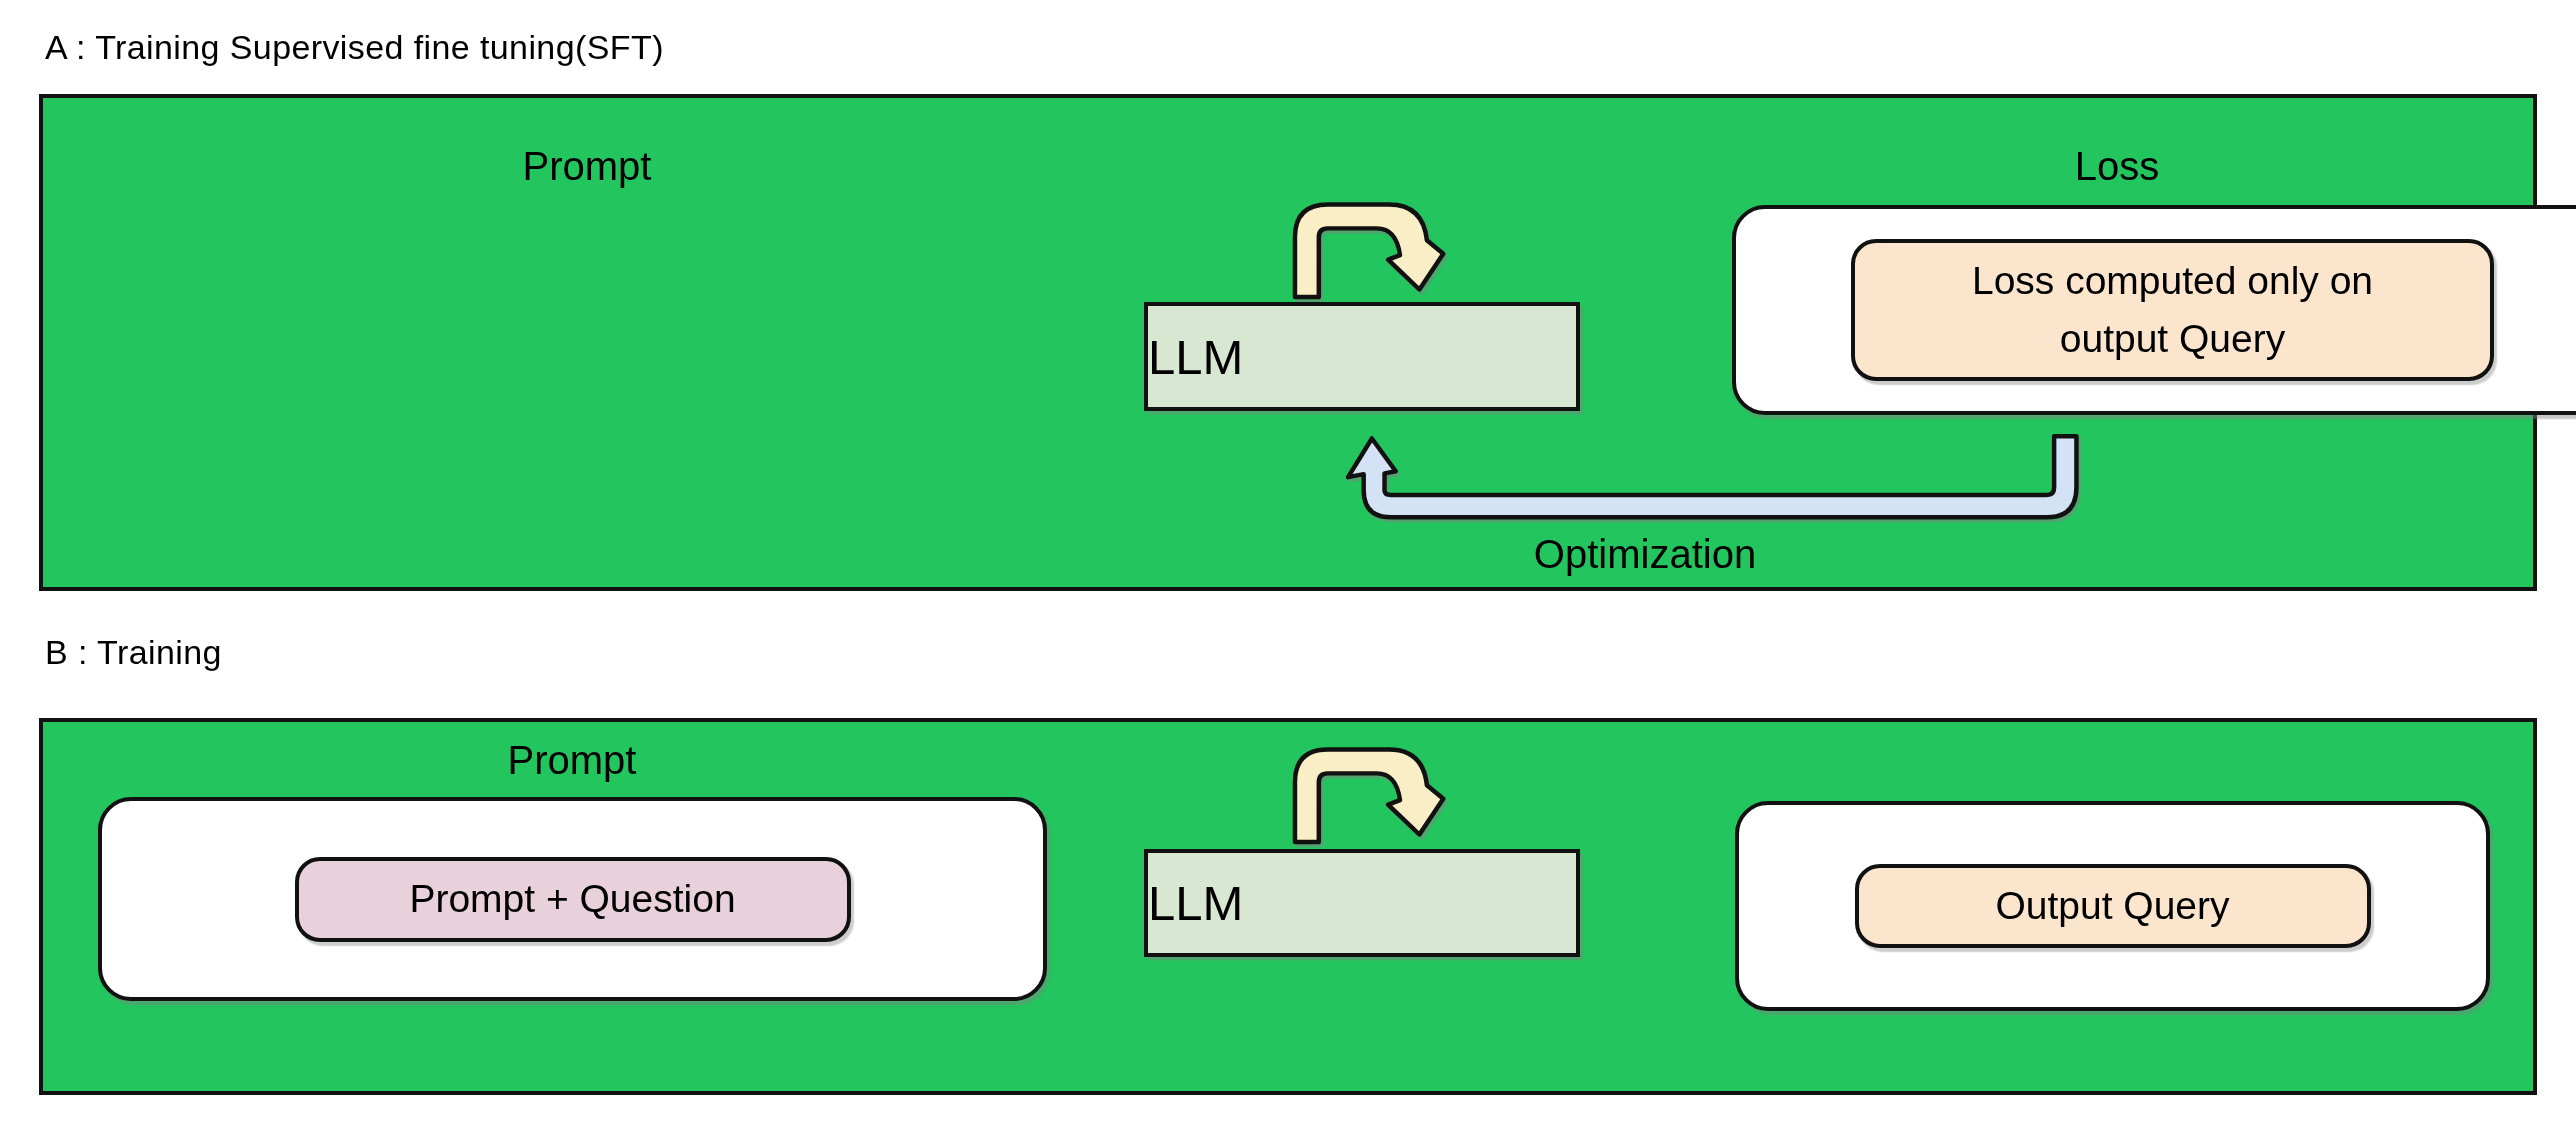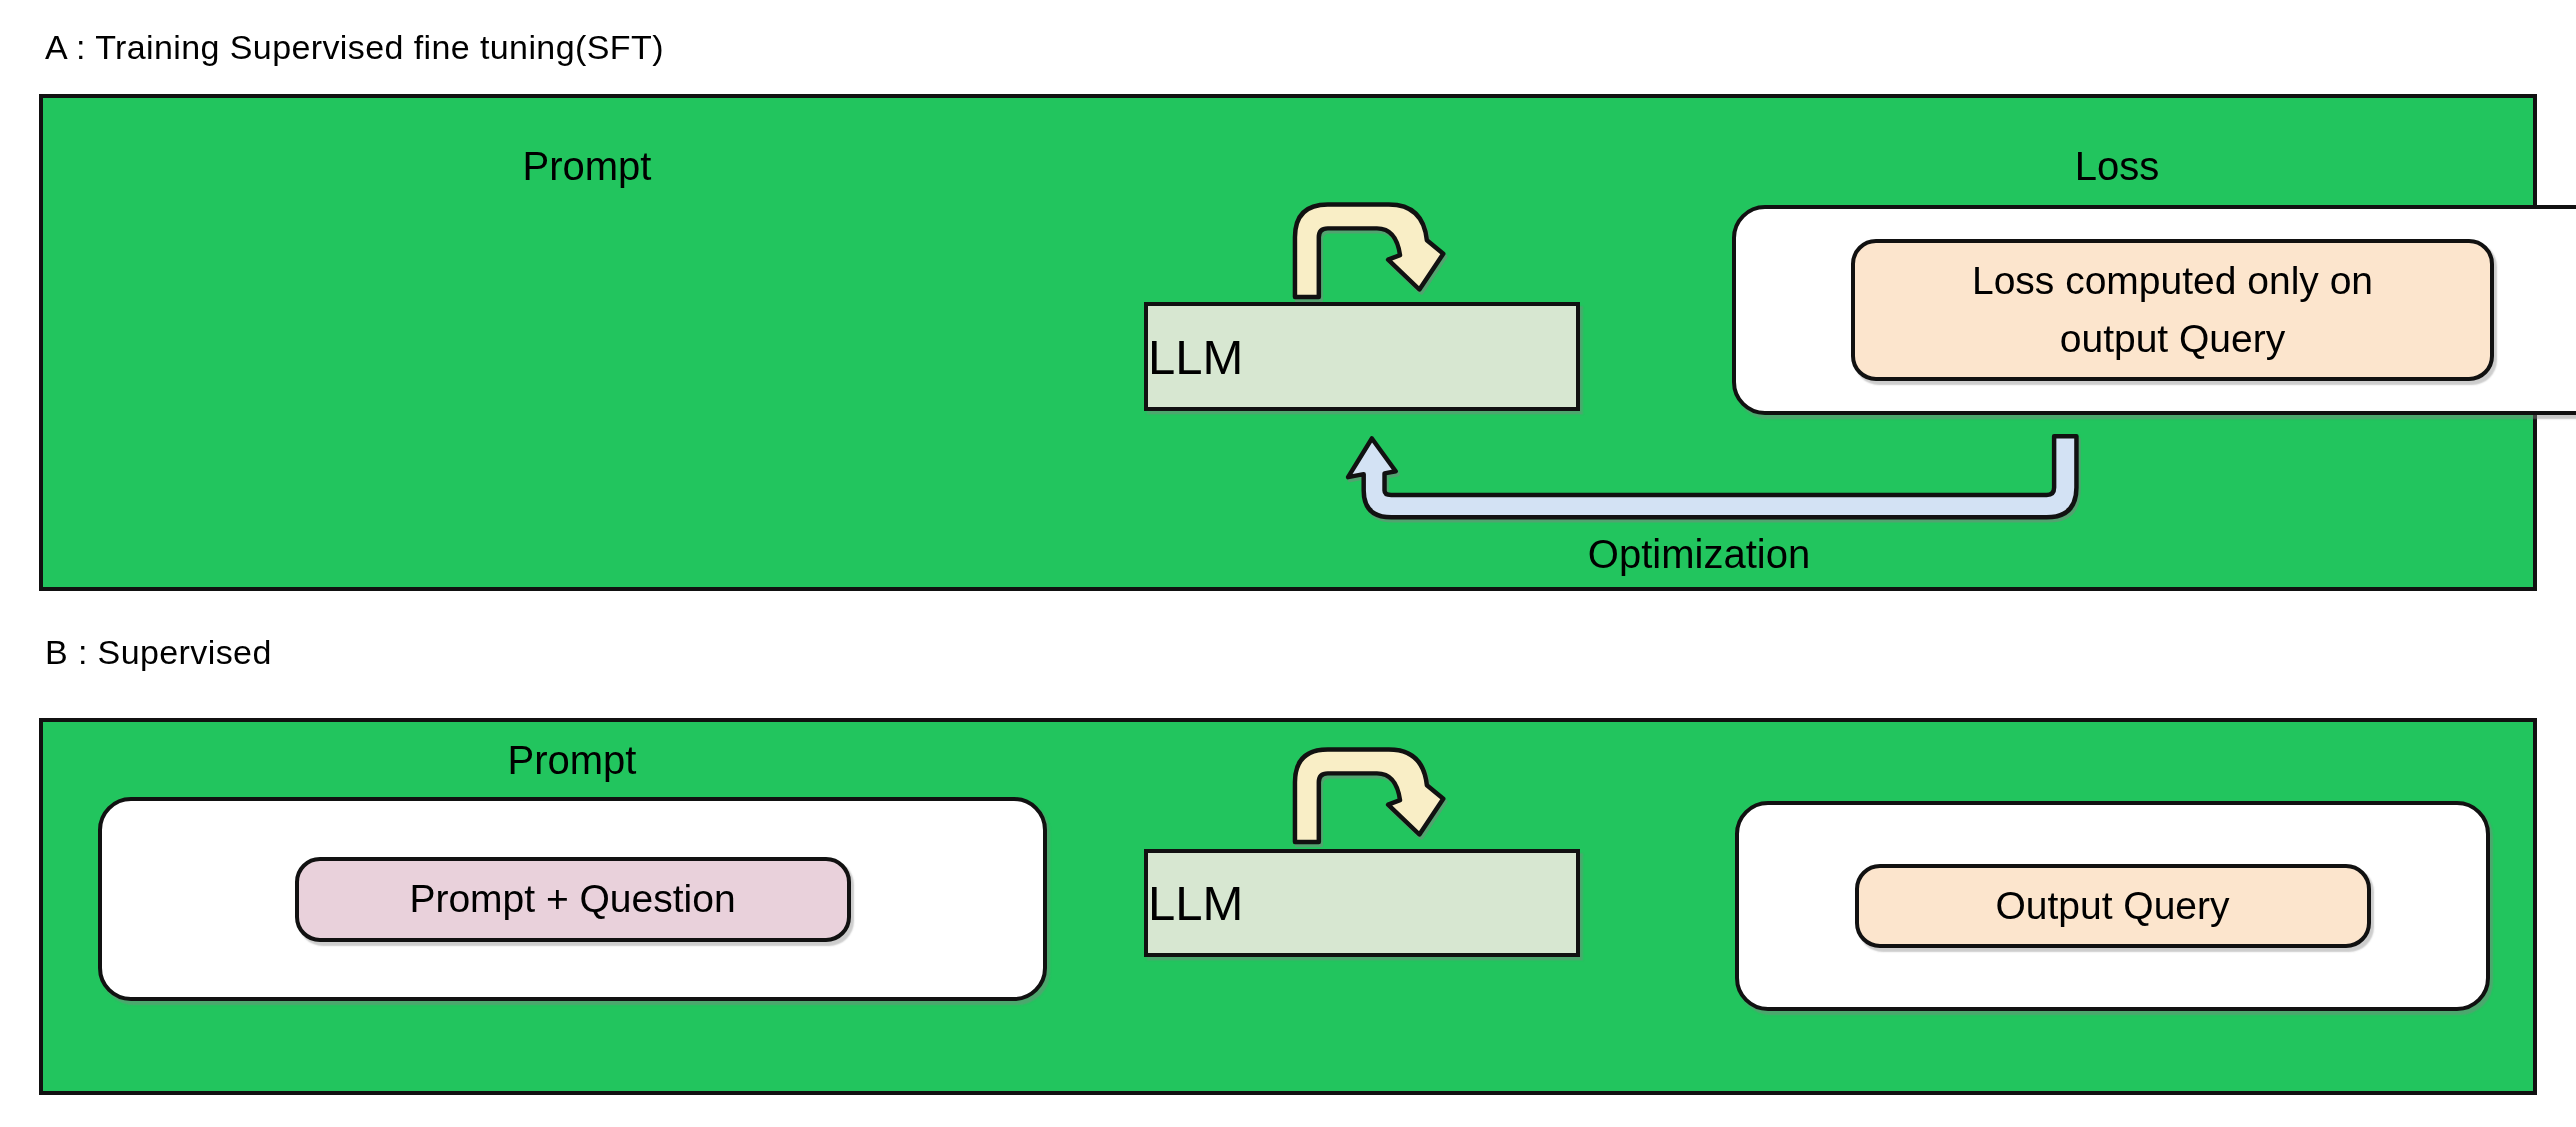--- a/index.html
+++ b/index.html
@@ -60,25 +60,25 @@
 
   <div class="container-box" style="left:1689px;top:107px;width:881px;height:210px;">
     <div class="chip chip-peach multiline" style="width:643px;height:142px;">Loss computed only on
 output Query</div>
   </div>
 
   <svg class="arrow-svg" style="left:1295px;top:336px;" width="750" height="93" viewBox="0 0 1005 125">
     <path d="M 991 3 L 991 72 Q 991 112 951 112 L 70 112 Q 33 112 33 76 L 33 54 L 12 58 L 44 6 L 76 50 L 61 53 L 61 76 Q 61 82 70 82 L 951 82 Q 961 82 961 72 L 961 3 Z" fill="#d3e2f4" stroke="#111" stroke-width="6" stroke-linejoin="round"></path>
   </svg>
 
-  <div class="sub-label" style="left:1410px;top:434px;width:492px;">Optimization</div>
+  <div class="sub-label" style="left:1356px;top:434px;width:492px;">Optimization</div>
 
 </div>
 
-<div class="section-title" style="left:45px;top:633px;">B : Supervised</div>
+<div class="section-title" style="left:45px;top:633px;">B : Training</div>
 
 <div class="panel" style="left:39px;top:718px;width:2498px;height:377px;">
 
   <div class="sub-label" style="left:283px;top:16.4px;width:492px;">Prompt</div>
 
   <div class="container-box" style="left:55px;top:75px;width:949px;height:204px;">
     <div class="chip chip-pink" style="width:556px;height:85px;">Prompt + Question</div>
   </div>
 
   <svg class="arrow-svg" style="left:1246px;top:21px;" width="158" height="104" viewBox="0 0 212 138">

